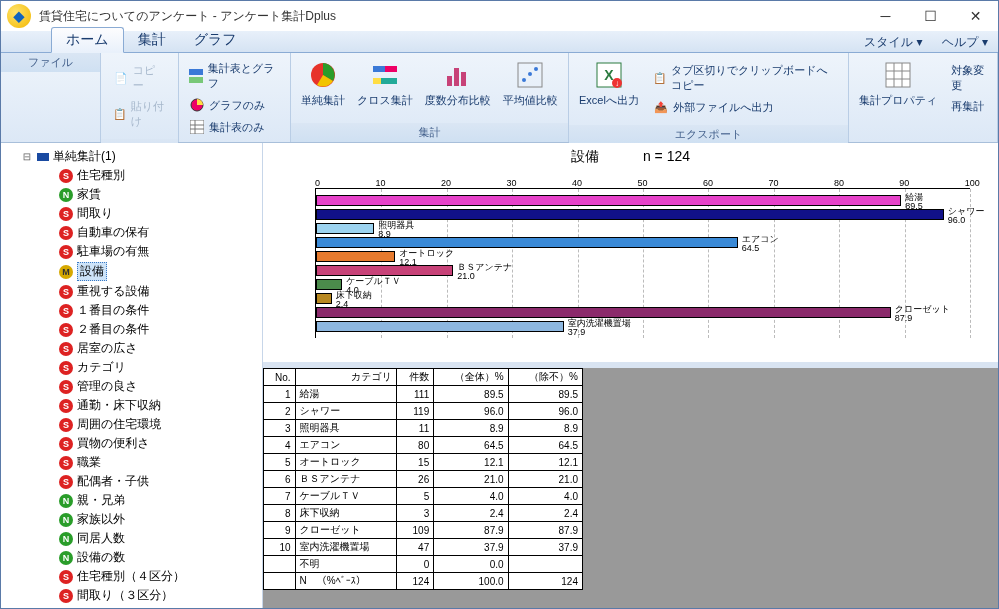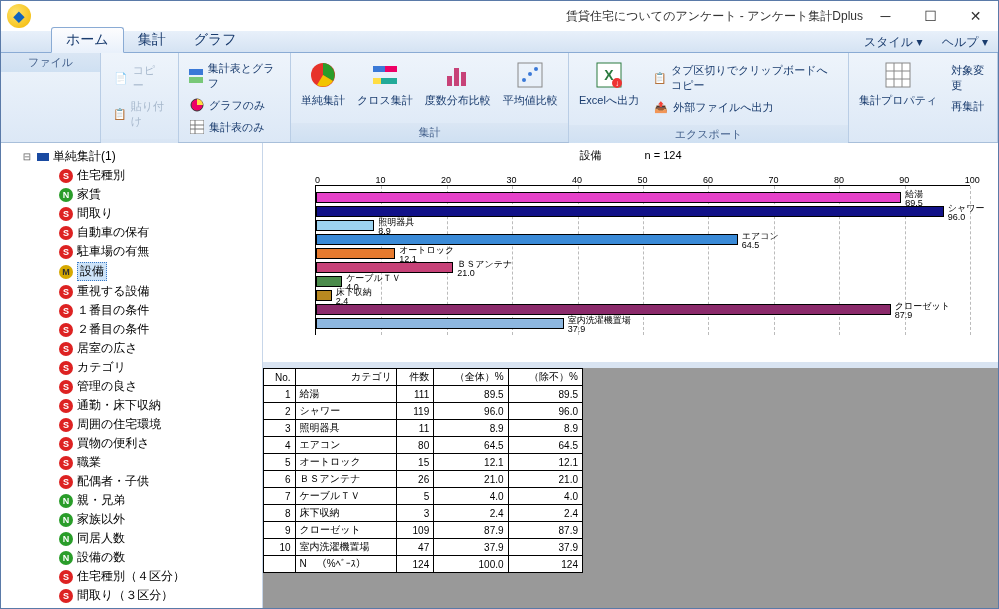--- a/index.html
+++ b/index.html
@@ -1,20 +1,20 @@
 <!DOCTYPE html>
 <html><head>
 <meta charset="utf-8">
 <style>
 * { box-sizing: border-box; margin: 0; padding: 0; }
 body { font-family: "Meiryo UI", "Segoe UI", sans-serif; font-size: 12px; background: #fff; width: 999px; height: 609px; overflow: hidden; border: 1px solid #5a7aa8; }
 .titlebar { height: 30px; background: #fff; display: flex; align-items: center; padding: 0 0 0 6px; }
 .titlebar .appicon { width: 24px; height: 24px; border-radius: 50%; background: radial-gradient(circle at 35% 35%, #ffe36b, #f2b700); display: flex; align-items: center; justify-content: center; margin-right: 8px; }
 .titlebar .appicon span { color:#1064bd; font-weight:bold; font-size:14px; }
-.titlebar .title { flex: 1; text-align: right; font-size: 12px; color: #333; }
+.titlebar .title { flex: 1; text-align: left; font-size: 12px; color: #333; }
 .titlebar .winbtns { display: flex; }
 .titlebar .winbtns div { width: 45px; height: 30px; display: flex; align-items: center; justify-content: center; font-size: 14px; color: #333; }
 .tabbar { height: 22px; background: linear-gradient(#e8f0fa, #d5e3f3); display: flex; align-items: flex-end; padding-left: 50px; border-bottom: 1px solid #8aabd4; position: relative; }
 .tabbar .tab { padding: 3px 14px; font-size: 14px; color: #1a3c6e; cursor: pointer; }
 .tabbar .tab.active { background: linear-gradient(#fdfdfe,#e9f1fb); border: 1px solid #8aabd4; border-bottom: 1px solid #e9f1fb; border-radius: 3px 3px 0 0; margin-bottom: -1px; }
 .tabbar .right { position: absolute; right: 10px; top: 3px; color: #1a3c6e; font-size: 12px; }
 .tabbar .right span { margin-left: 8px; }
 .ribbon { height: 90px; background: linear-gradient(#eef4fb,#dce8f6); display: flex; border-bottom: 1px solid #a8bfda; }
 .ribbon .group { border-right: 1px solid #b9cde5; display: flex; flex-direction: column; }
 .ribbon .group .content { flex: 1; display: flex; align-items: flex-start; padding: 4px; }
@@ -34,21 +34,21 @@
 .tree-node.selected span.text { background: #cde3f8; border: 1px dotted #3a79c4; padding: 0 2px; }
 .icon.s { background: #d22; }
 .icon.n { background: #2a9d2a; }
 .icon.m { background: #d6a800; color: #333; }
 .icon.blue { background: #3a79d7; border-radius: 50%; }
 .icon.sq { background: #1a4aa1; border-radius: 0; width: 12px; height: 8px; }
 .tree-indent1 { padding-left: 18px; }
 .tree-indent2 { padding-left: 52px; }
 .right-pane { flex: 1; display: flex; flex-direction: column; overflow: hidden; }
 .chart-area { height: 225px; background: #fff; position: relative; border-bottom: 6px solid #d9e4f2; padding: 5px 10px 5px 10px; }
-.chart-title { text-align: center; font-size: 11px; }
+.chart-title { text-align: center; font-size: 14px; }
 .chart-title .t1 { margin-right: 40px; }
 .chart-axis-labels { display: flex; justify-content: space-between; font-size: 9px; padding: 0 8px 0 42px; margin-top: 12px; }
 .chart-plot { position: relative; height: 150px; margin-left: 42px; margin-right: 18px; border-top: 1px solid #000; border-left: 1px solid #000; }
 .chart-plot .grid { position: absolute; top: 0; bottom: 0; width: 0; border-left: 1px dashed #bbb; }
 .chart-plot .bar { position: absolute; height: 11px; border: 1px solid #000; }
 .chart-plot .barlbl { position: absolute; font-size: 9px; white-space: nowrap; }
 .table-area { flex: 1; background: #999; padding: 0; overflow: auto; }
 .table-wrap { background: #fff; width: 320px; margin: 0; }
 .data-table { border-collapse: collapse; font-size: 10px; width: 100%; }
 .data-table th, .data-table td { border: 1px solid #000; padding: 1px 4px; }
@@ -501,20 +501,27 @@
               </tr>
               <tr>
                 <td class="num">10</td>
                 <td class="cat">室内洗濯機置場</td>
                 <td class="num">47</td>
                 <td class="num">37.9</td>
                 <td class="num">37.9</td>
               </tr>
               <tr>
                 <td class="num"></td>
+                <td class="cat">不明</td>
+                <td class="num">0</td>
+                <td class="num">0.0</td>
+                <td class="num"></td>
+              </tr>
+              <tr>
+                <td class="num"></td>
                 <td class="cat">N　（%ﾍﾞｰｽ）</td>
                 <td class="num">124</td>
                 <td class="num">100.0</td>
                 <td class="num">124</td>
               </tr>
             </tbody>
         </table>
       </div>
     </div>
   </div>

